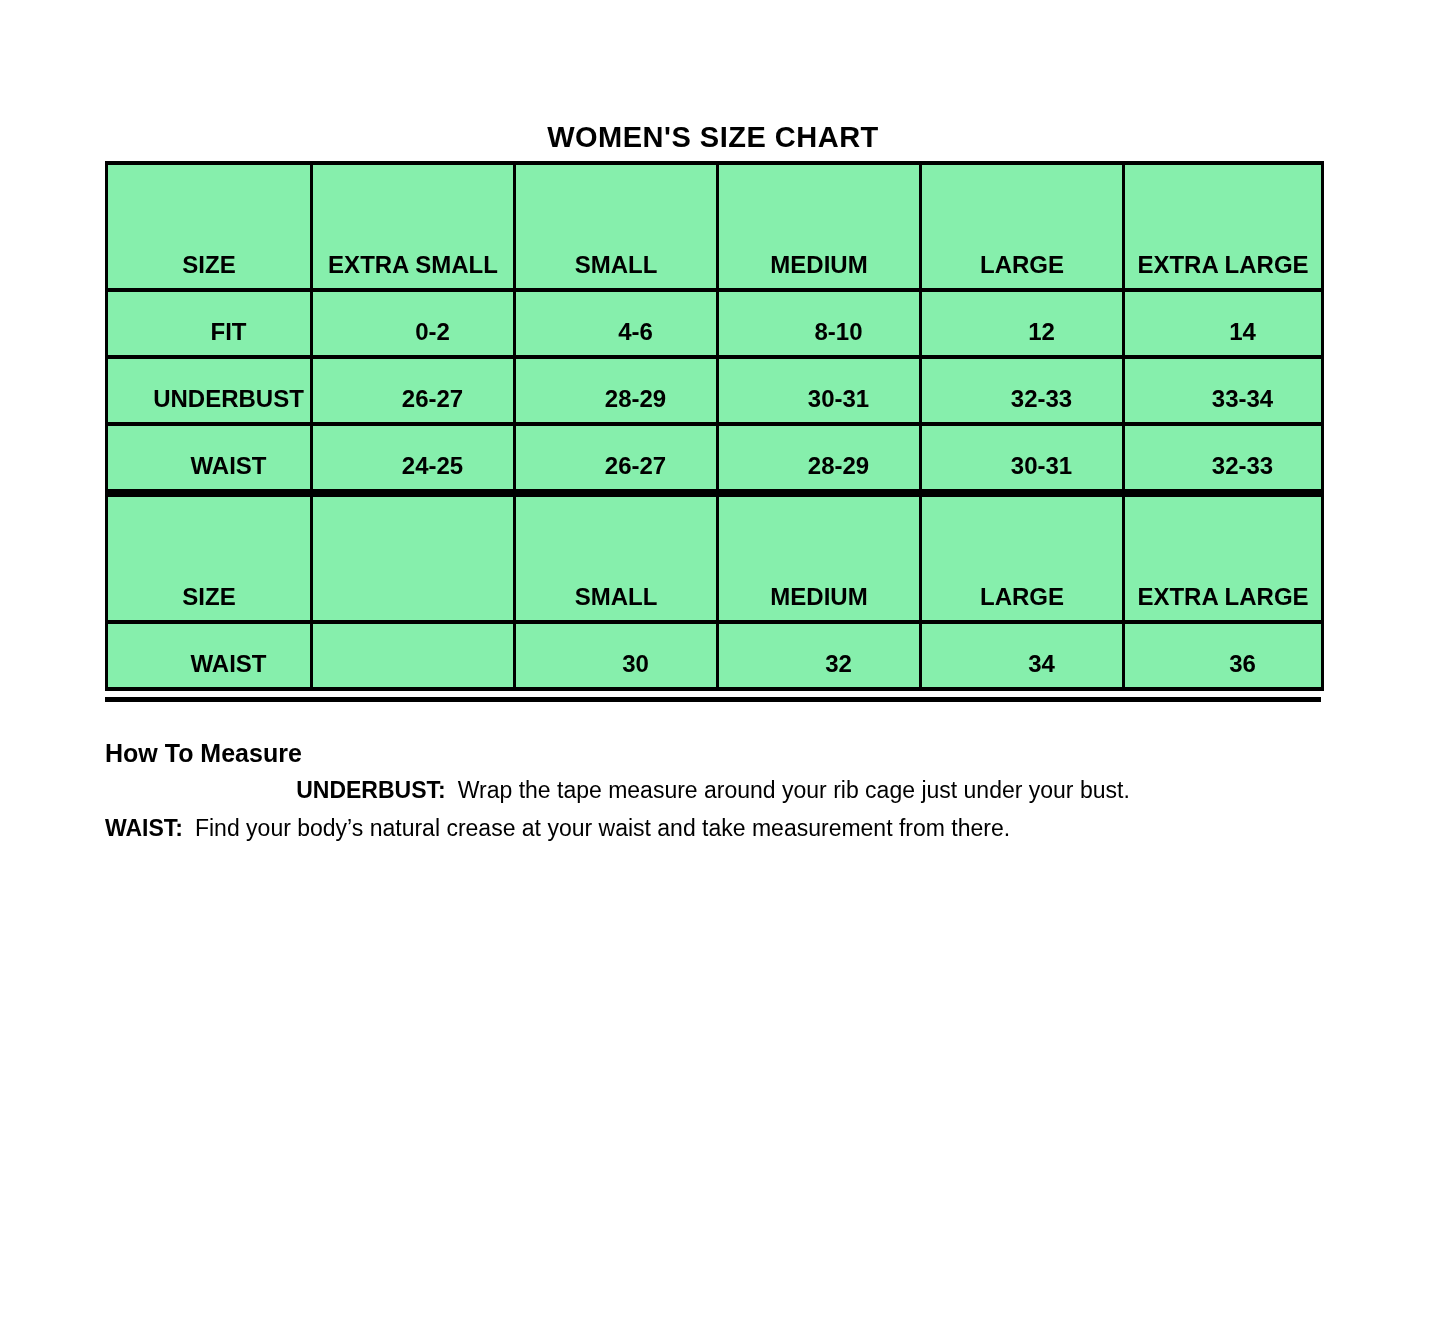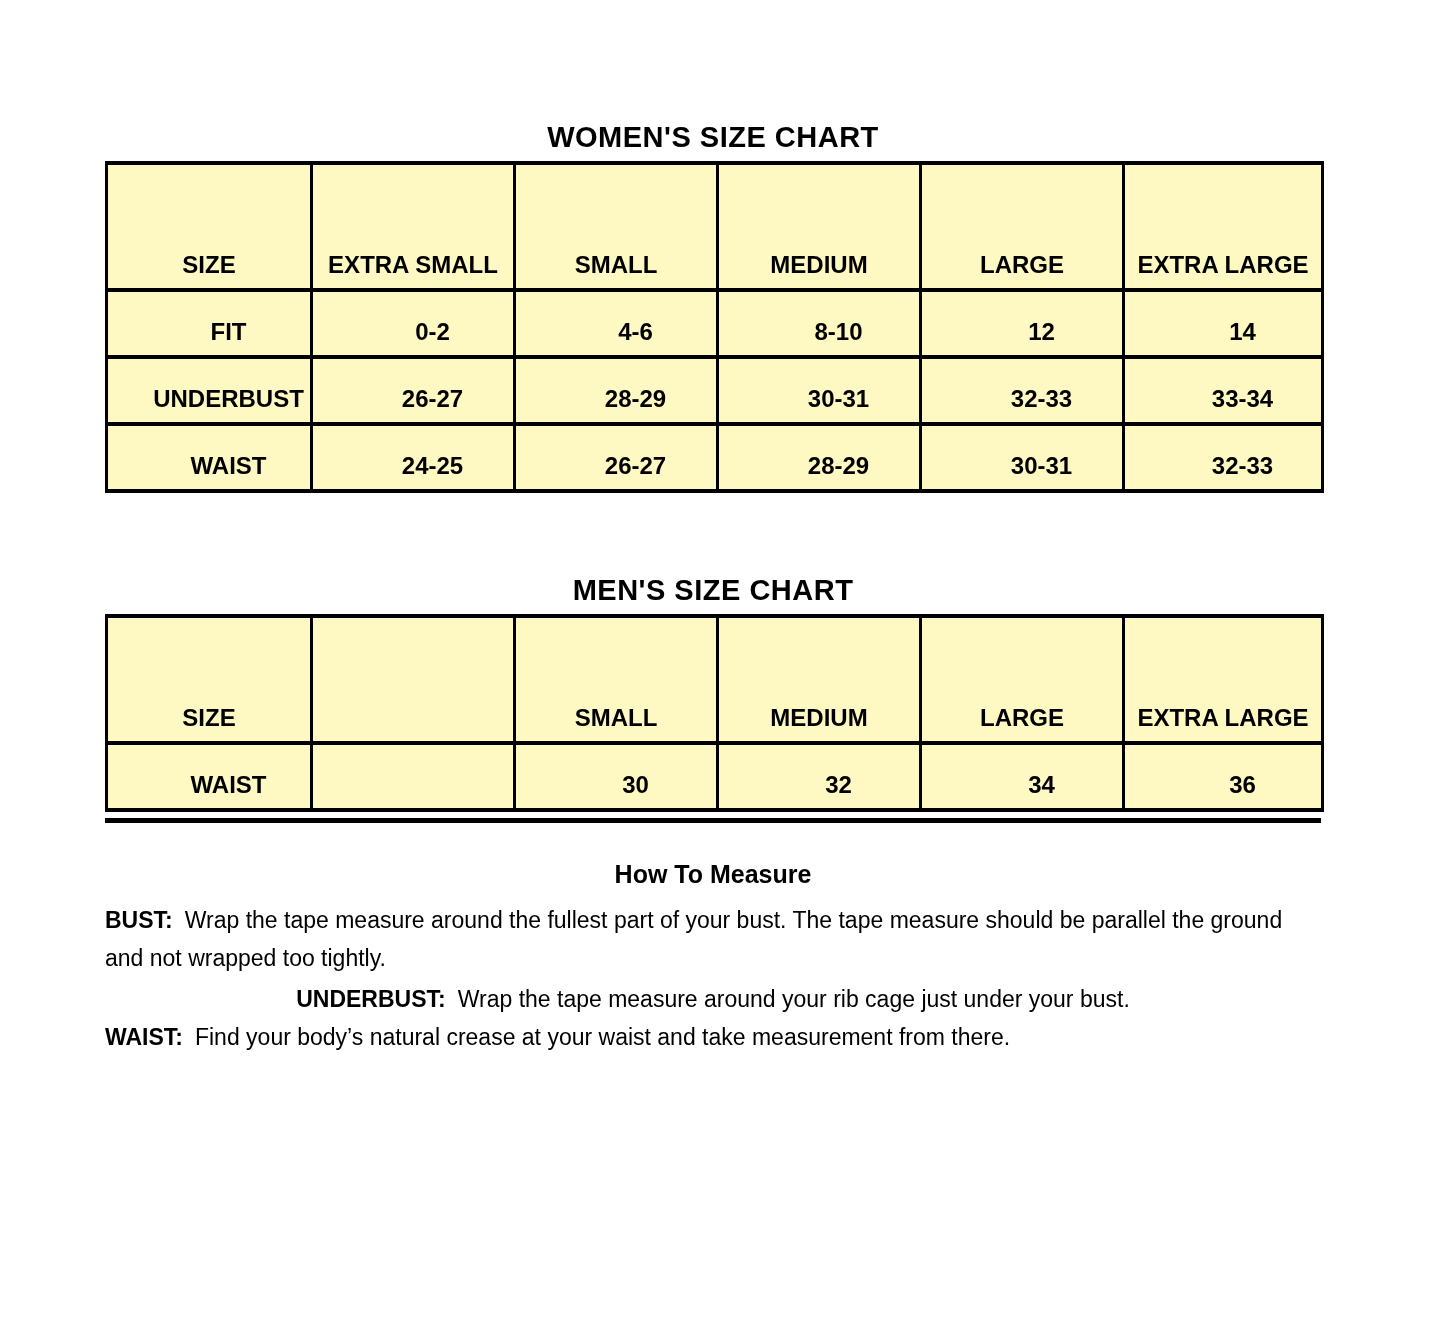--- a/index.html
+++ b/index.html
@@ -37,21 +37,21 @@
   }
   table.size-table td {
     border: solid #000000;
     border-width: 4px 3px;
     box-sizing: border-box;
     vertical-align: bottom;
     text-align: center;
     font-size: 24px;
     font-weight: bold;
     padding: 0 4px 9px 4px;
-    background: #fef9c3;
+    background: #86efac;
     overflow: hidden;
   }
   tr.header-row td { height: 127px; }
   tr.data-row td   { height: 67px; padding-left: 43px; }
   td.shaded { background: var(--shade, #FBE5D6); }
   td.num {
     text-align: right;
     font-weight: normal;
     padding-right: 5px;
   }
@@ -63,21 +63,20 @@
     line-height: 28px;
   }
   .divider {
     margin-top: 6px;
     height: 5px;
     background: var(--line, #000000);
     width: 1216px;
   }
   .howto-heading {
     margin-top: 36px;
-    text-align: center;
     font-size: 25px;
     font-weight: bold;
     line-height: 30px;
   }
   .measure-item {
     margin: 0;
     font-size: 23px;
     line-height: 38px;
   }
   .measure-item .mlabel {
@@ -135,21 +134,20 @@
           <td>WAIST</td>
           <td>24-25</td>
           <td>26-27</td>
           <td>28-29</td>
           <td>30-31</td>
           <td>32-33</td>
         </tr>
       </tbody>
     </table>
 
-    <div class="chart-title men-title">MEN'S SIZE CHART</div>
 
     <table class="size-table">
       <colgroup>
         <col style="width:205px">
           <col style="width:203px">
           <col style="width:203px">
         <col style="width:203px">
           <col style="width:203px">
           <col style="width:199px">
       </colgroup>
@@ -170,24 +168,20 @@
           <td class="shaded num">34</td>
           <td class="shaded num">36</td>
         </tr>
       </tbody>
     </table>
 
     <div class="divider"></div>
 
     <div class="howto-heading">How To Measure</div>
 
-    <p class="measure-item mi-bust">
-      <span class="mlabel">BUST:</span><span>Wrap the tape measure around the fullest part of your bust. The tape measure should be parallel the ground</span>
-      <span class="cont">and not wrapped too tightly.</span>
-    </p>
 
     <p class="measure-item mi-underbust">
       <span class="mlabel">UNDERBUST:</span><span>Wrap the tape measure around your rib cage just under your bust.</span>
     </p>
 
     <p class="measure-item mi-waist">
       <span class="mlabel">WAIST:</span><span>Find your body’s natural crease at your waist and take measurement from there.</span>
     </p>
 
   </div>

